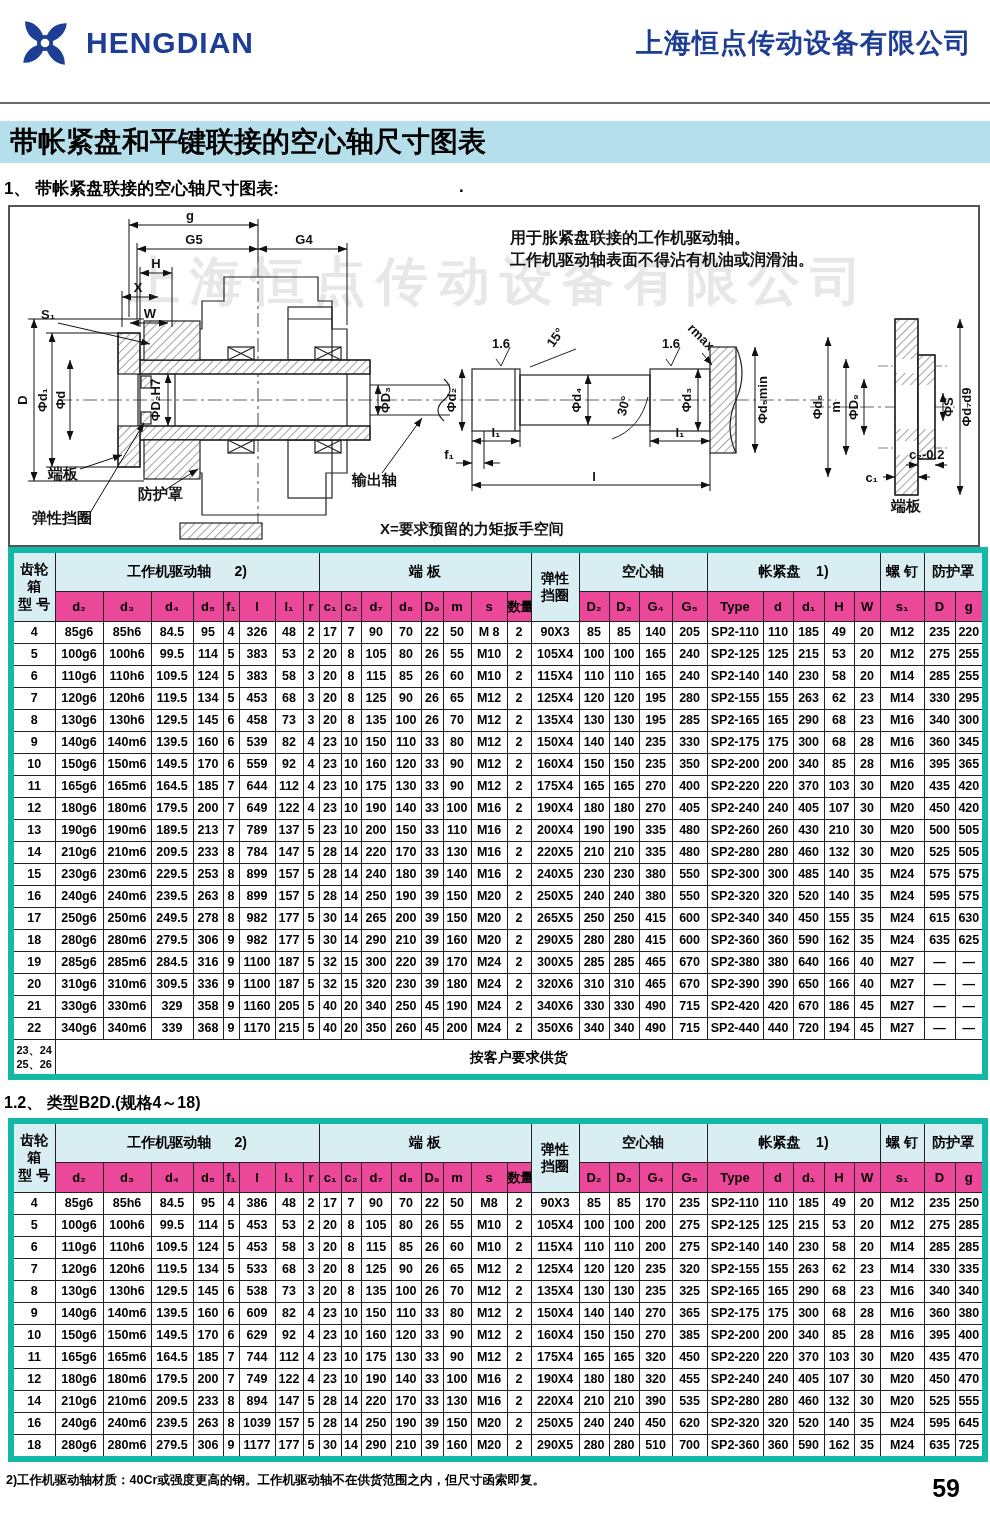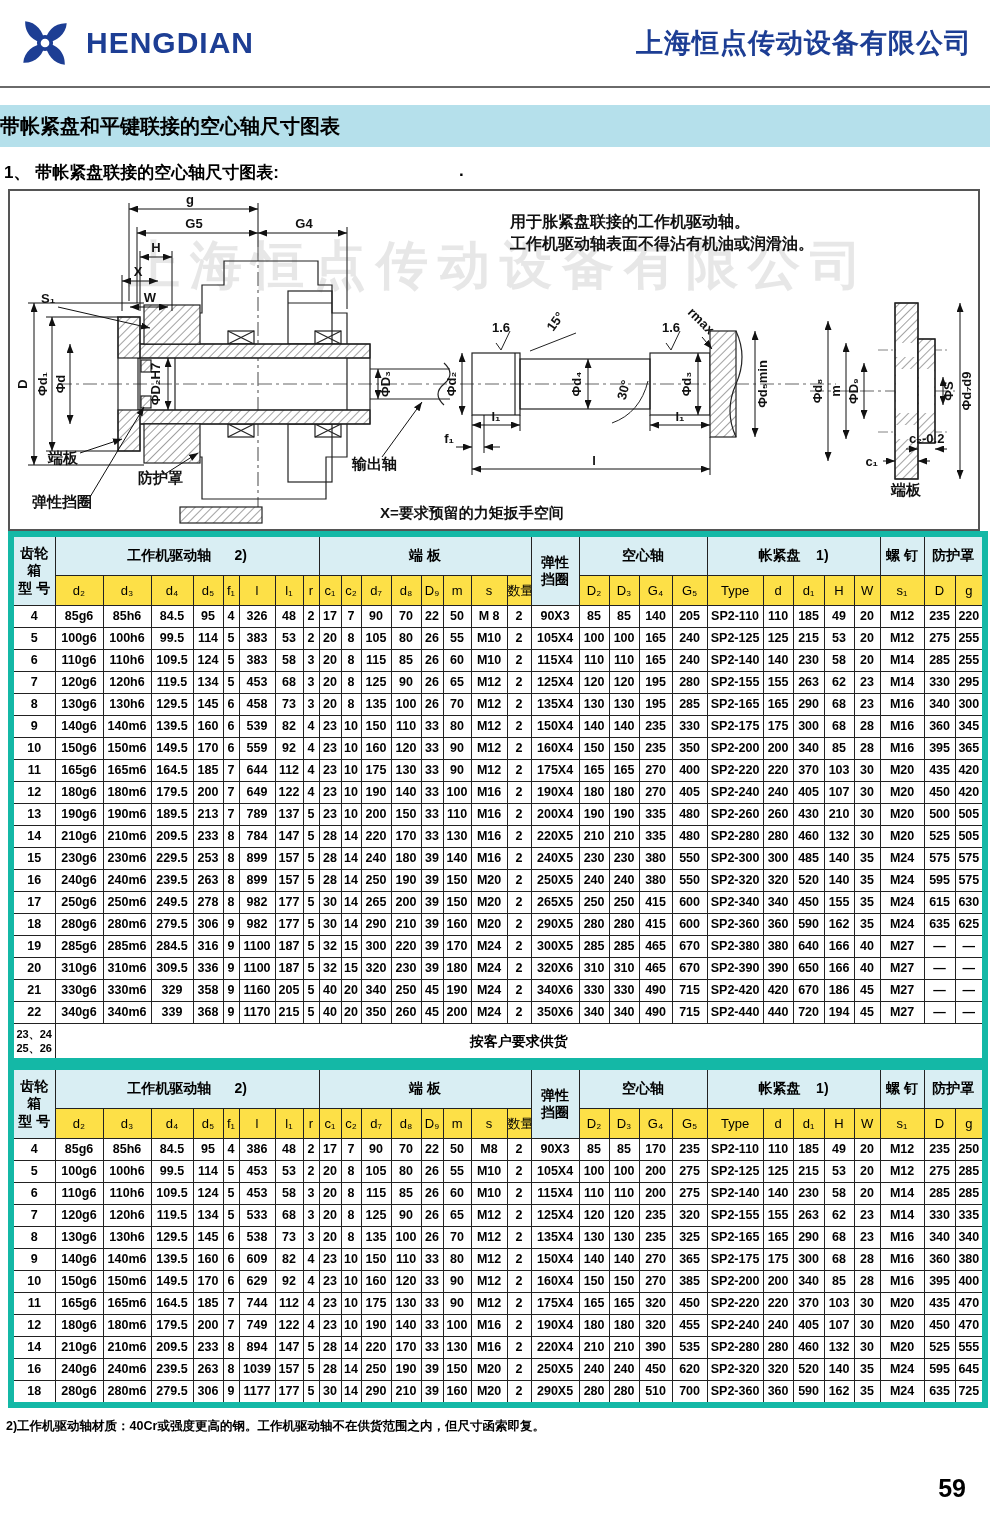--- a/index.html
+++ b/index.html
@@ -2,50 +2,50 @@
 <html><head>
 <meta charset="utf-8">
 <style>
   html,body{margin:0;padding:0;background:#e8e8e8;}
   .page{
     width:990px;height:1513px;position:relative;margin:0 auto;background:#fff;
     font-family:"Liberation Sans","DejaVu Sans",sans-serif;color:#000;overflow:hidden;
   }
   
   .top-header{height:86px;display:flex;align-items:center;justify-content:space-between;
-    padding:0 14px 0 14px;border-bottom:2px solid #6a6a6a;}
+    padding:0 14px 16px 14px;border-bottom:2px solid #6a6a6a;}
   .logo-wrap{display:flex;align-items:center;}
   .logo-text{font-size:30px;font-weight:bold;color:#1d3e94;letter-spacing:1px;margin-left:10px;}
   .company-name{font-size:27px;font-weight:bold;color:#1d3e94;letter-spacing:1px;margin-right:4px;}
   
   .title-band{margin-top:17px;height:42px;background:#b5e0eb;display:flex;align-items:center;}
-  .title-band span{font-size:20px;font-weight:bold;text-align:center;}
+  .title-band span{font-size:28px;font-weight:bold;padding-left:10px;text-align:center;}
   
   .sec-heading{font-size:17px;font-weight:bold;margin:14px 12px 8px 4px;position:relative;height:20px;}
   .stray-dot{position:absolute;left:455px;top:0;font-weight:bold;}
   .sub-heading{font-size:16px;font-weight:bold;margin:10px 0 5px 4px;height:20px;}
   
   .drawing-box{margin-left:8px;width:968px;height:338px;border:2px solid #555;position:relative;background:#fff;}
   .drawing-svg{position:absolute;left:0;top:0;}
   .watermark{position:absolute;left:118px;top:40px;font-size:52px;font-weight:bold;
     color:rgba(70,70,70,0.13);letter-spacing:10px;white-space:nowrap;pointer-events:none;}
   .dim-t{font:bold 13px "Liberation Sans","DejaVu Sans",sans-serif;fill:#111;}
   .cjk-t{font:bold 15px "Liberation Sans","DejaVu Sans",sans-serif;fill:#111;}
   .note-t{font:bold 16px "Liberation Sans","DejaVu Sans",sans-serif;fill:#111;}
   
   .dim-table{border-collapse:collapse;table-layout:fixed;width:974px;margin-left:8px;border:6px solid #14b8a6;}
   .dim-table th,.dim-table td{border:1px solid #222;text-align:center;padding:0;overflow:hidden;}
   .group-th{background:#d9eef3;font-size:14px;font-weight:bold;height:38px;white-space:pre-wrap;line-height:1.25;}
-  .sub-th{background:#fde047;font-size:13px;font-weight:normal;height:29px;white-space:nowrap;}
+  .sub-th{background:#ec4899;font-size:13px;font-weight:bold;height:29px;white-space:nowrap;}
   .dim-table td{font-size:12.5px;font-weight:bold;height:21px;line-height:21px;white-space:nowrap;}
   .special-model{font-size:11px !important;line-height:1.3 !important;height:34px !important;}
   .special-span{font-size:14px !important;height:34px !important;}
   
   .footnotes{margin:9px 0 0 6px;font-size:12.5px;font-weight:bold;line-height:1.55;}
-  .page-number{position:absolute;right:24px;bottom:10px;font-size:25px;font-weight:bold;}
+  .page-number{position:absolute;right:30px;bottom:10px;font-size:25px;font-weight:bold;}
 </style>
 </head>
 <body>
 
 <div class="page">
 
   <div class="top-header">
     <div class="logo-wrap">
       <svg width="62" height="62" viewBox="0 0 100 100">
         <g fill="#1d3e94" transform="translate(50,50)">
@@ -947,20 +947,21 @@
           <td>—</td>
           <td>—</td>
         </tr>
         <tr>
           <td class="special-model">23、24<br>25、26</td>
           <td colspan="29" class="special-span">按客户要求供货</td>
         </tr>
       </tbody>
     </table>
 
+  <div class="sub-heading" style="margin-top:13px;">1.2、 类型B2D.(规格4～18)</div>
   <table id="table2" class="dim-table">
       <colgroup>
         <col style="width: 44px;">
         <col style="width: 48px;">
         <col style="width: 48px;">
         <col style="width: 42px;">
         <col style="width: 30px;">
         <col style="width: 16px;">
         <col style="width: 36px;">
         <col style="width: 28px;">

